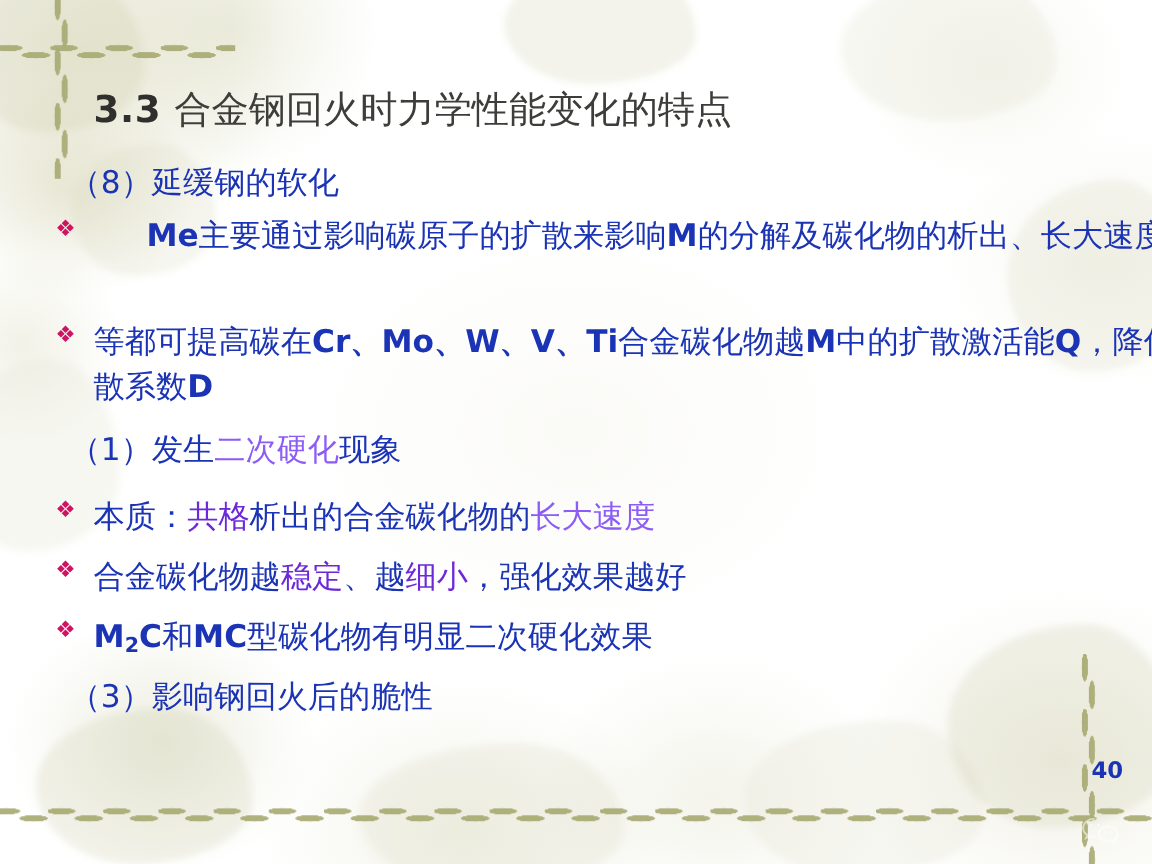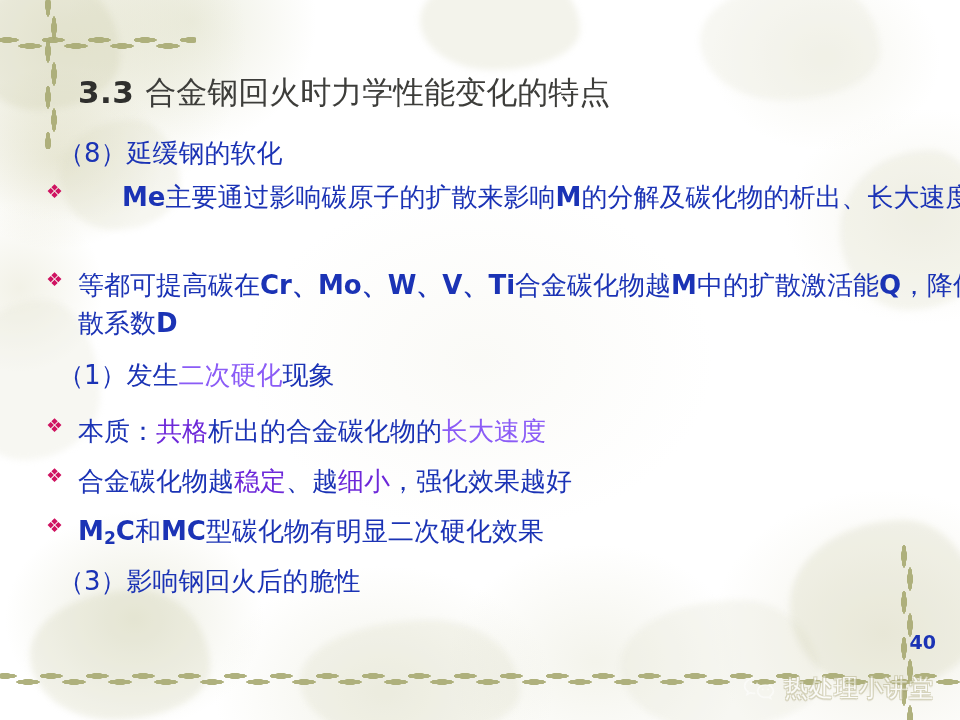--- a/index.html
+++ b/index.html
@@ -259,16 +259,15 @@
           <path d="M31.4 15.1c0-3.5-3.5-6.3-7.9-6.3s-7.9 2.8-7.9 6.3 3.5 6.3 7.9 6.3c.9 0 1.8-.1 2.6-.3l2.6 1.3-.7-2.2c1.9-1.2 3.4-3 3.4-5.1z"></path>
         </g>
         <g fill="#ffffff">
           <circle cx="9.3" cy="7.6" r="1.1"></circle>
           <circle cx="15.1" cy="7.6" r="1.1"></circle>
           <circle cx="20.7" cy="13.4" r="0.95"></circle>
           <circle cx="26.1" cy="13.4" r="0.95"></circle>
         </g>
       </svg>
     </span>
-    <span class="wm-text">热处理小讲堂</span>
   </div>
 
 </div>
 
 </body></html>

